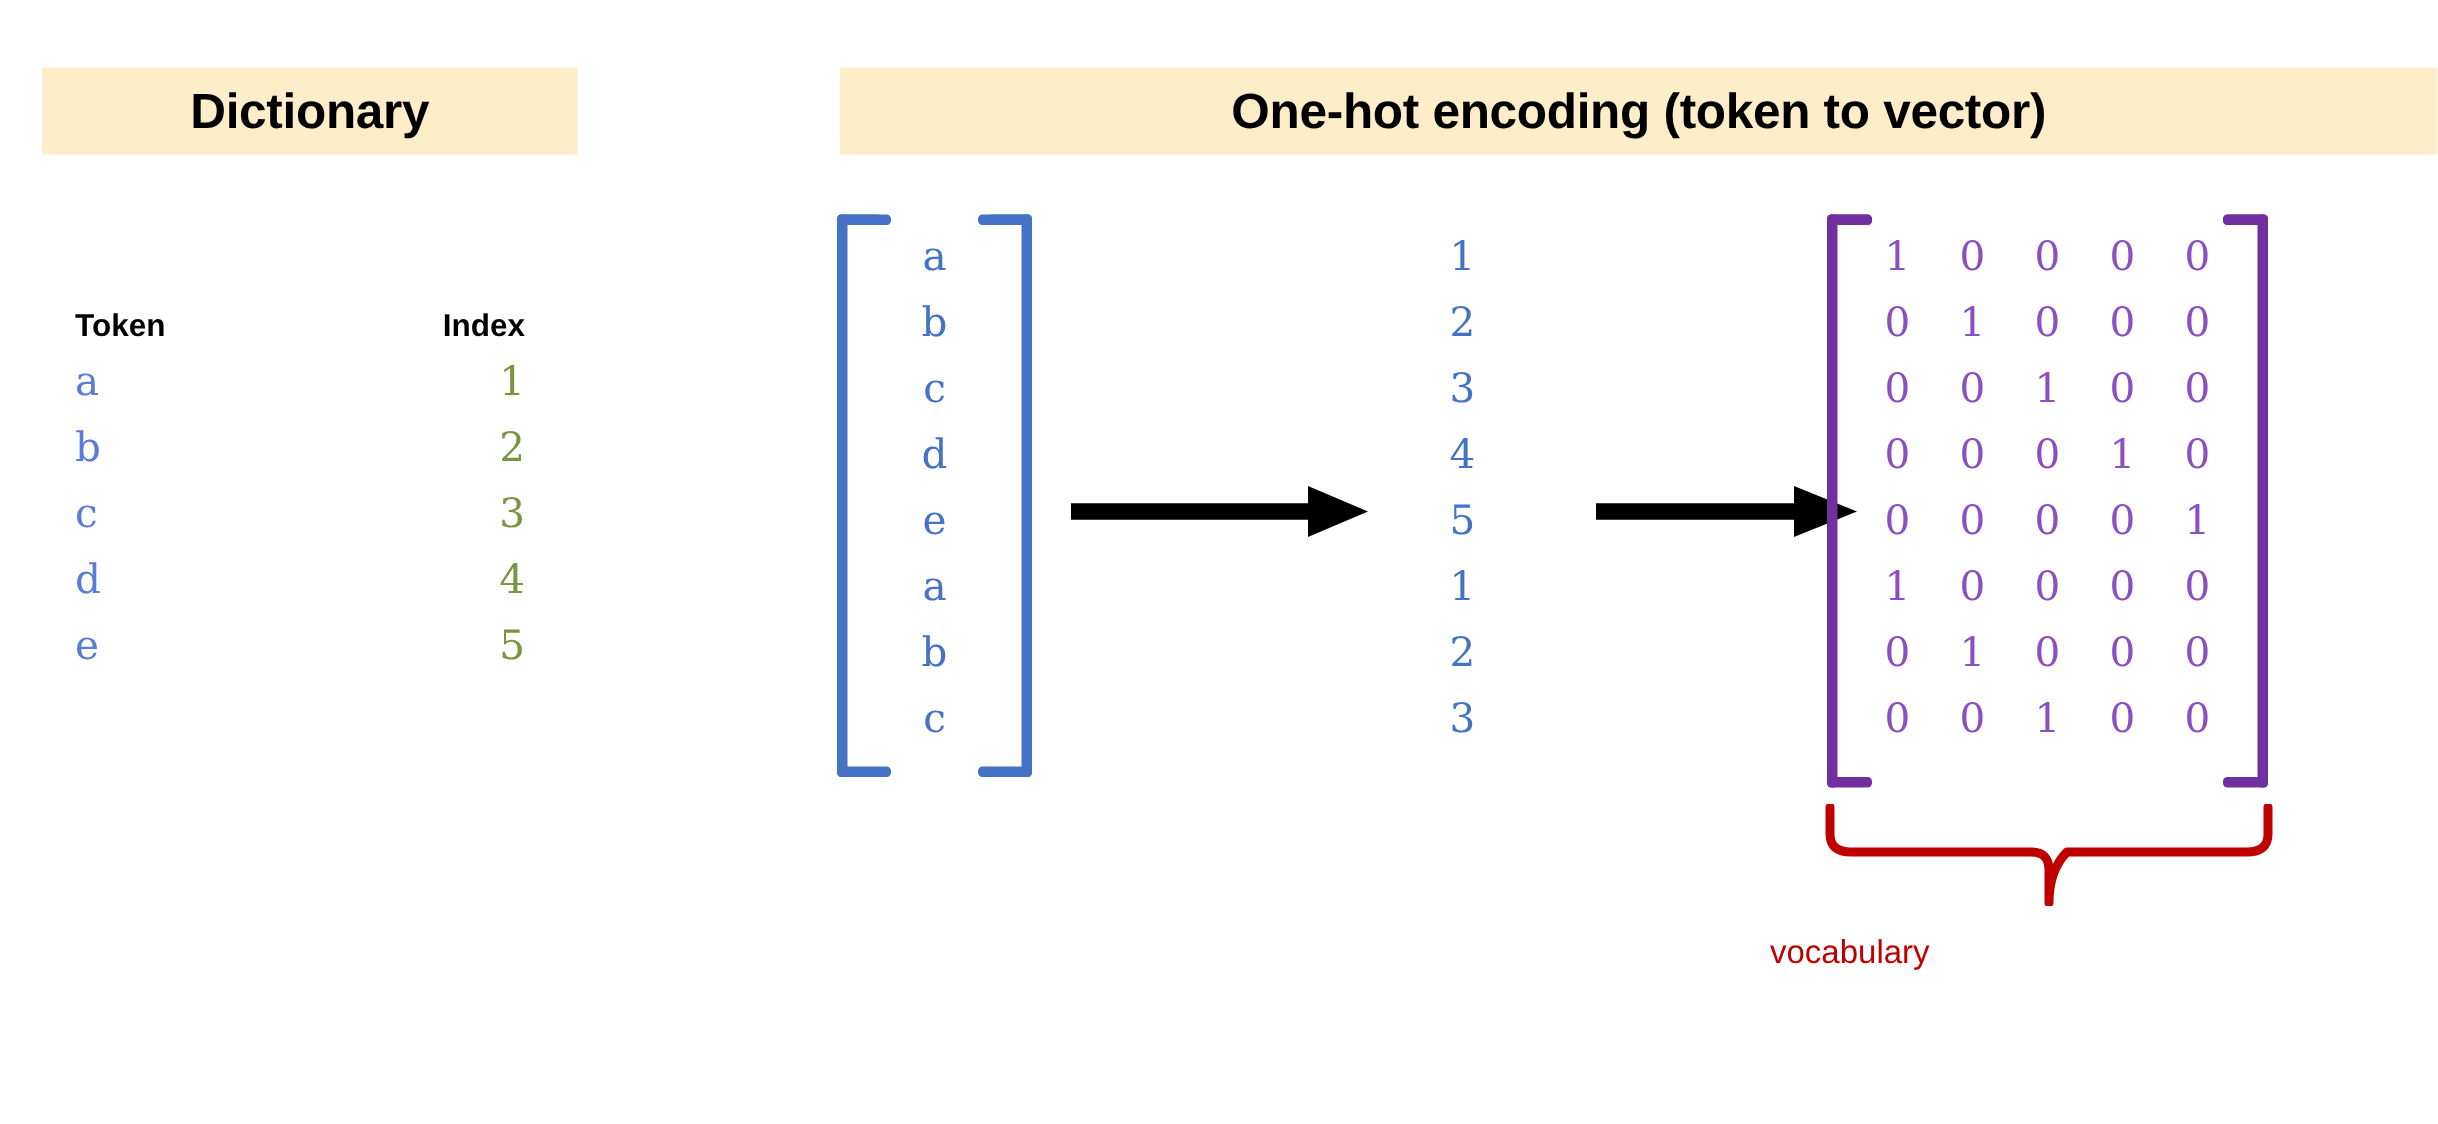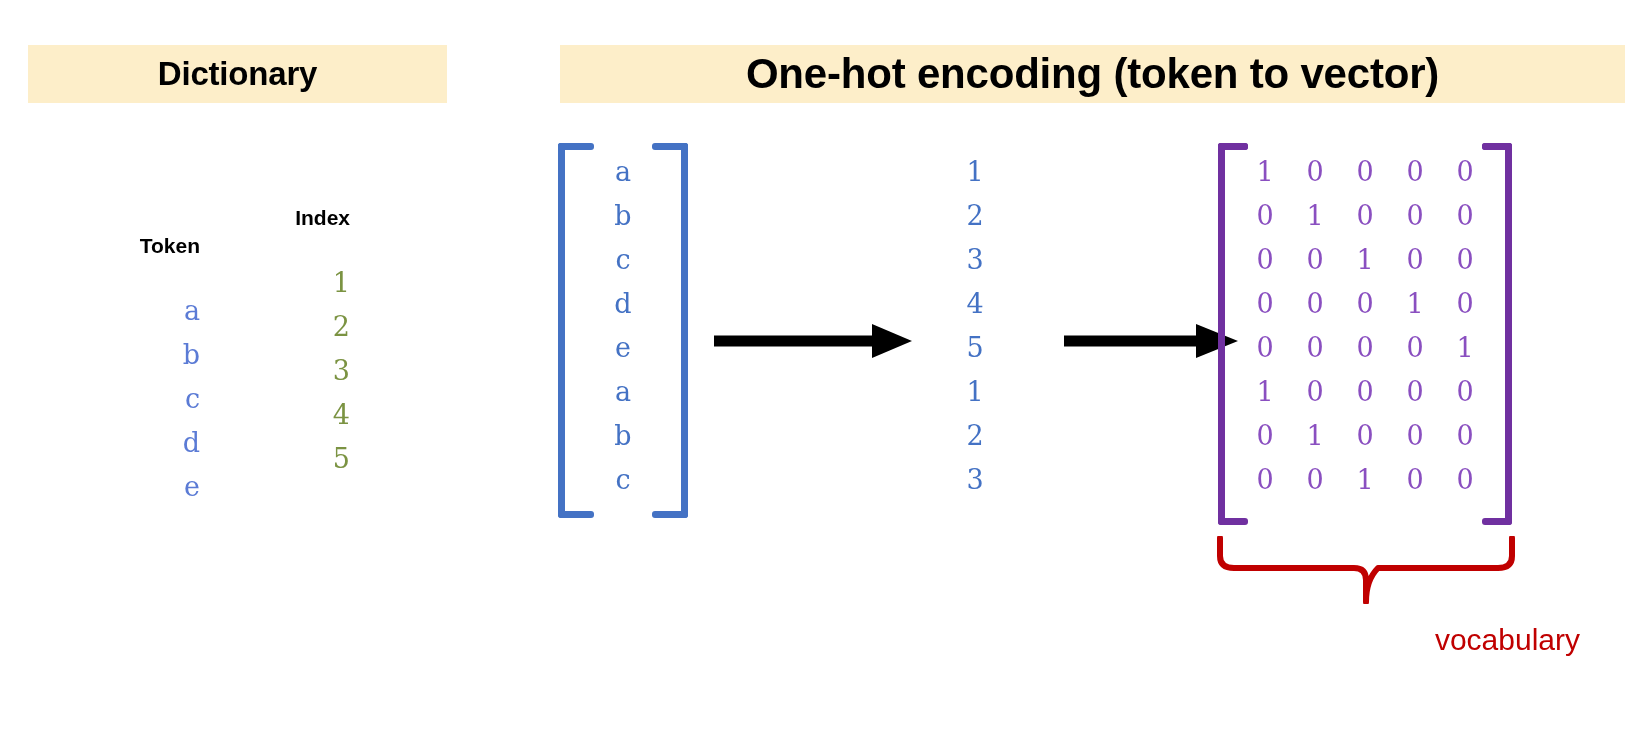--- a/index.html
+++ b/index.html
@@ -22,52 +22,51 @@
     display: flex;
     align-items: center;
     justify-content: center;
     font-weight: bold;
     color: #000000;
     letter-spacing: -0.2px;
   }
   #banner-dictionary {
     left: 28px;
     top: 45px;
-    width: 419px;
+    width: 357px;
     height: 58px;
     font-size: 33px;
   }
   #banner-onehot {
     left: 560px;
     top: 45px;
     width: 1065px;
     height: 58px;
-    font-size: 42px;
+    font-size: 33px;
   }
 
   
   #dictionary-table {
     position: absolute;
     left: 50px;
     top: 206px;
     width: 300px;
   }
   .dict-head-row {
     display: flex;
     margin-bottom: 11px;
   }
   .dict-row {
     display: flex;
     height: 44px;
     align-items: flex-start;
   }
   .dict-col-token {
     width: 150px;
-    text-align: right;
-    margin-top: 28px;
+    text-align: left;
   }
   .dict-col-index {
     width: 150px;
     text-align: right;
   }
   .dict-head {
     font-family: "Liberation Sans", sans-serif;
     font-weight: bold;
     font-size: 21px;
     color: #000000;
@@ -198,23 +197,23 @@
     left: 1216px;
     top: 536px;
     width: 300px;
     height: 68px;
   }
   #vocab-caption {
     position: absolute;
     left: 1180px;
     top: 620px;
     width: 400px;
-    text-align: right;
+    text-align: left;
     color: #c00000;
-    font-size: 30px;
+    font-size: 22px;
     line-height: 1.32;
     font-family: "Liberation Sans", sans-serif;
   }
   #vocab-caption .paren { color: #1a1a2e; }
 
   
   .arrow { position: absolute; }
 </style>
 </head>
 <body>

